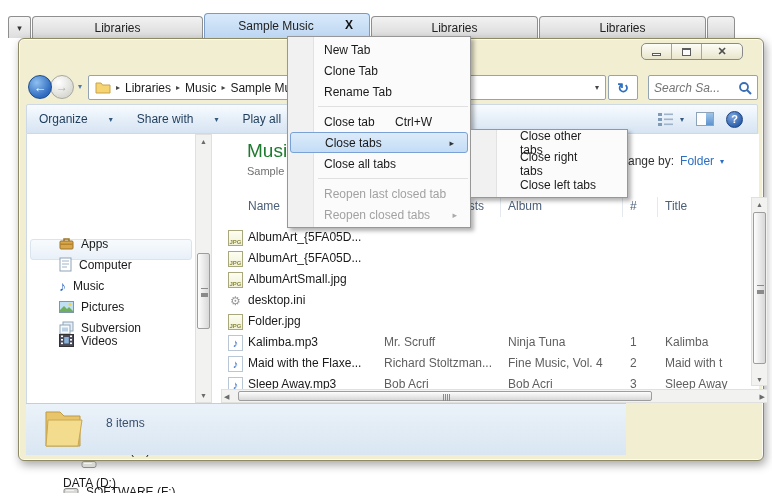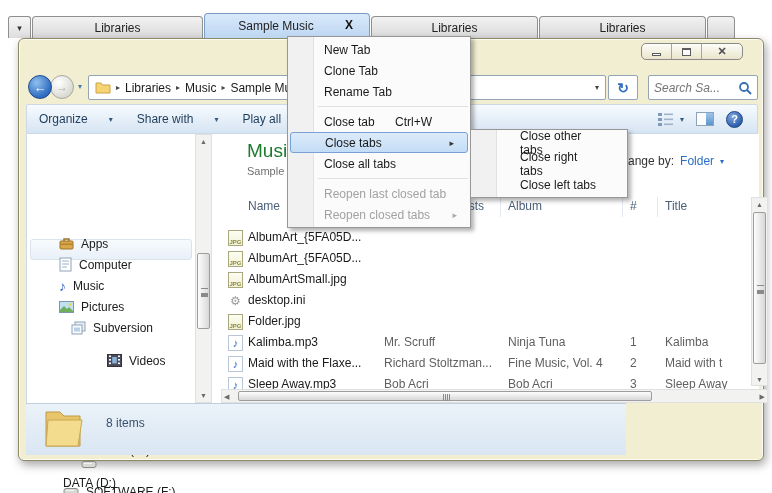--- a/index.html
+++ b/index.html
@@ -280,31 +280,31 @@
         <div class="side-item" style="left:32px;top:162px;">
           <span>
               <svg width="15" height="12" viewBox="0 0 15 12">
                 <rect x="0.5" y="0.5" width="14" height="11" fill="#bfe0f2" stroke="#7e97ad"></rect>
                 <path d="M1 9 l4 -4 l3 3 l2 -2 l4 4 v1 h-13 z" fill="#6fae5d"></path>
                 <circle cx="11" cy="3.5" r="1.4" fill="#f2d24b"></circle>
               </svg>
             </span>
           <span class="lbl">Pictures</span>
         </div>
-        <div class="side-item" style="left:32px;top:183px;margin-left:12px;">
+        <div class="side-item" style="left:32px;top:183px;">
           <span>
               <svg width="15" height="14" viewBox="0 0 15 14">
                 <rect x="4" y="1" width="10" height="9" fill="#e8eef4" stroke="#8fa3b8"></rect>
                 <rect x="1" y="4" width="10" height="9" fill="#f7fafc" stroke="#8fa3b8"></rect>
                 <rect x="3" y="6.5" width="6" height="4" fill="#b9cfe4"></rect>
               </svg>
             </span>
           <span class="lbl">Subversion</span>
         </div>
-        <div class="side-item" style="left:32px;top:216px;margin-left:48px;">
+        <div class="side-item" style="left:32px;top:196px;">
           <span>
               <svg width="15" height="13" viewBox="0 0 15 13">
                 <rect x="0.5" y="0.5" width="14" height="12" fill="#4a4a5a" stroke="#333"></rect>
                 <rect x="2" y="1.5" width="2" height="1.6" fill="#fff"></rect>
                 <rect x="2" y="5" width="2" height="1.6" fill="#fff"></rect>
                 <rect x="2" y="8.5" width="2" height="1.6" fill="#fff"></rect>
                 <rect x="11" y="1.5" width="2" height="1.6" fill="#fff"></rect>
                 <rect x="11" y="5" width="2" height="1.6" fill="#fff"></rect>
                 <rect x="11" y="8.5" width="2" height="1.6" fill="#fff"></rect>
                 <rect x="5.2" y="3" width="4.6" height="6.5" fill="#8ab2d8"></rect>

